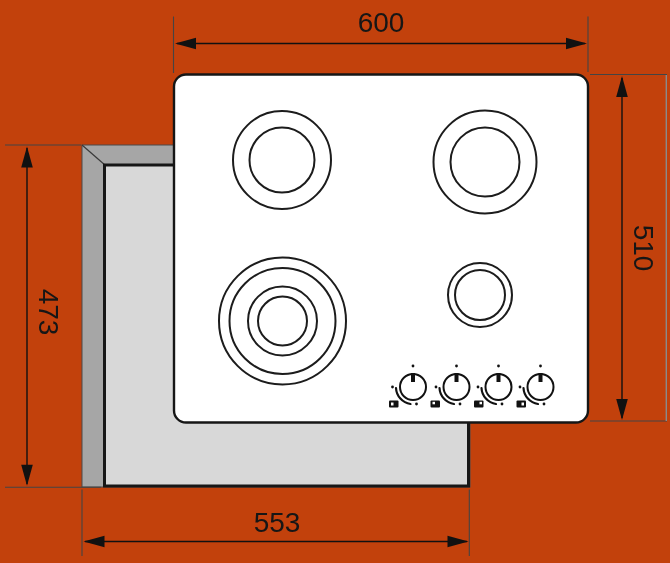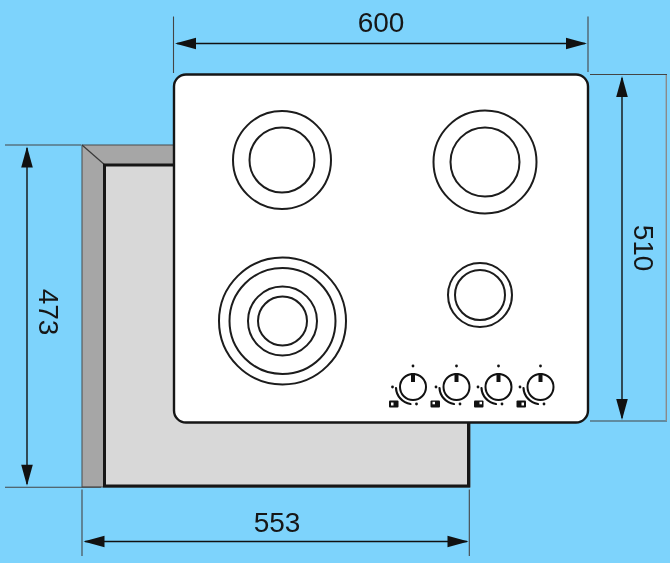--- a/index.html
+++ b/index.html
@@ -1,16 +1,16 @@
 <!DOCTYPE html>
 <html><head>
 <meta charset="utf-8">
 <style>
   html,body{margin:0;padding:0;background:#ffffff;}
-  .stage{position:relative;width:670px;height:563px;background:#7dd3fc;overflow:hidden;}
+  .stage{position:relative;width:670px;height:563px;background:#c2410c;overflow:hidden;}
   svg{display:block;}
   text{font-family:"Liberation Sans", sans-serif;fill:#161616;}
   .dim-label{font-size:28px;}
 </style>
 </head>
 <body>
 
 <div class="stage">
 <svg width="670" height="563" viewBox="0 0 670 563">
 

